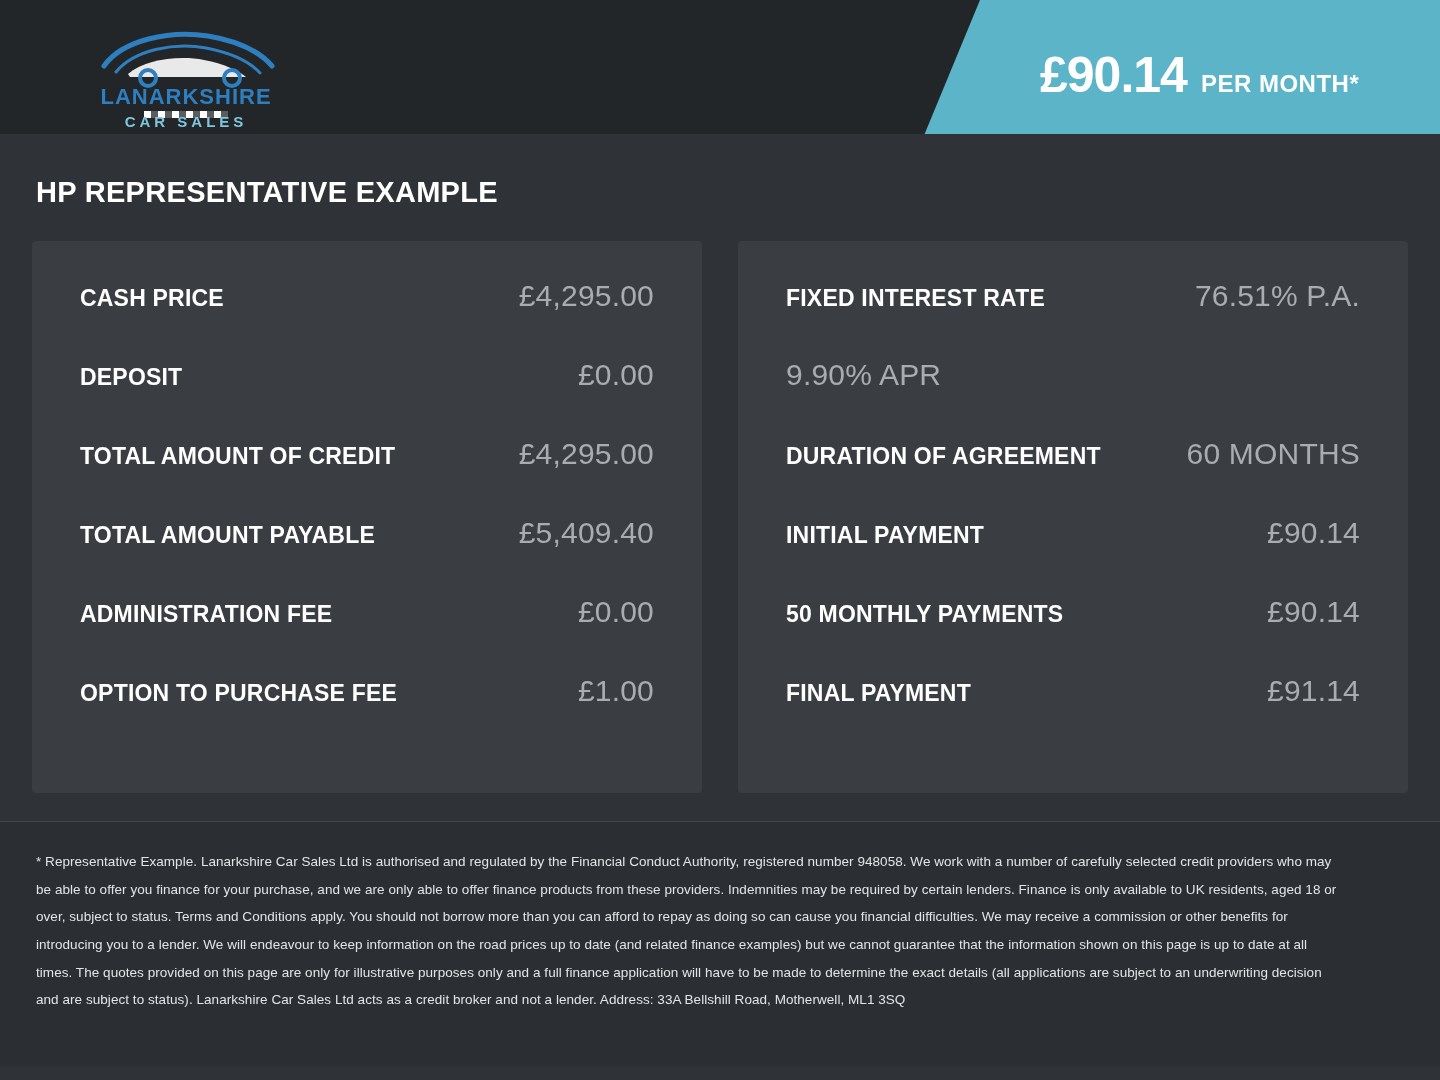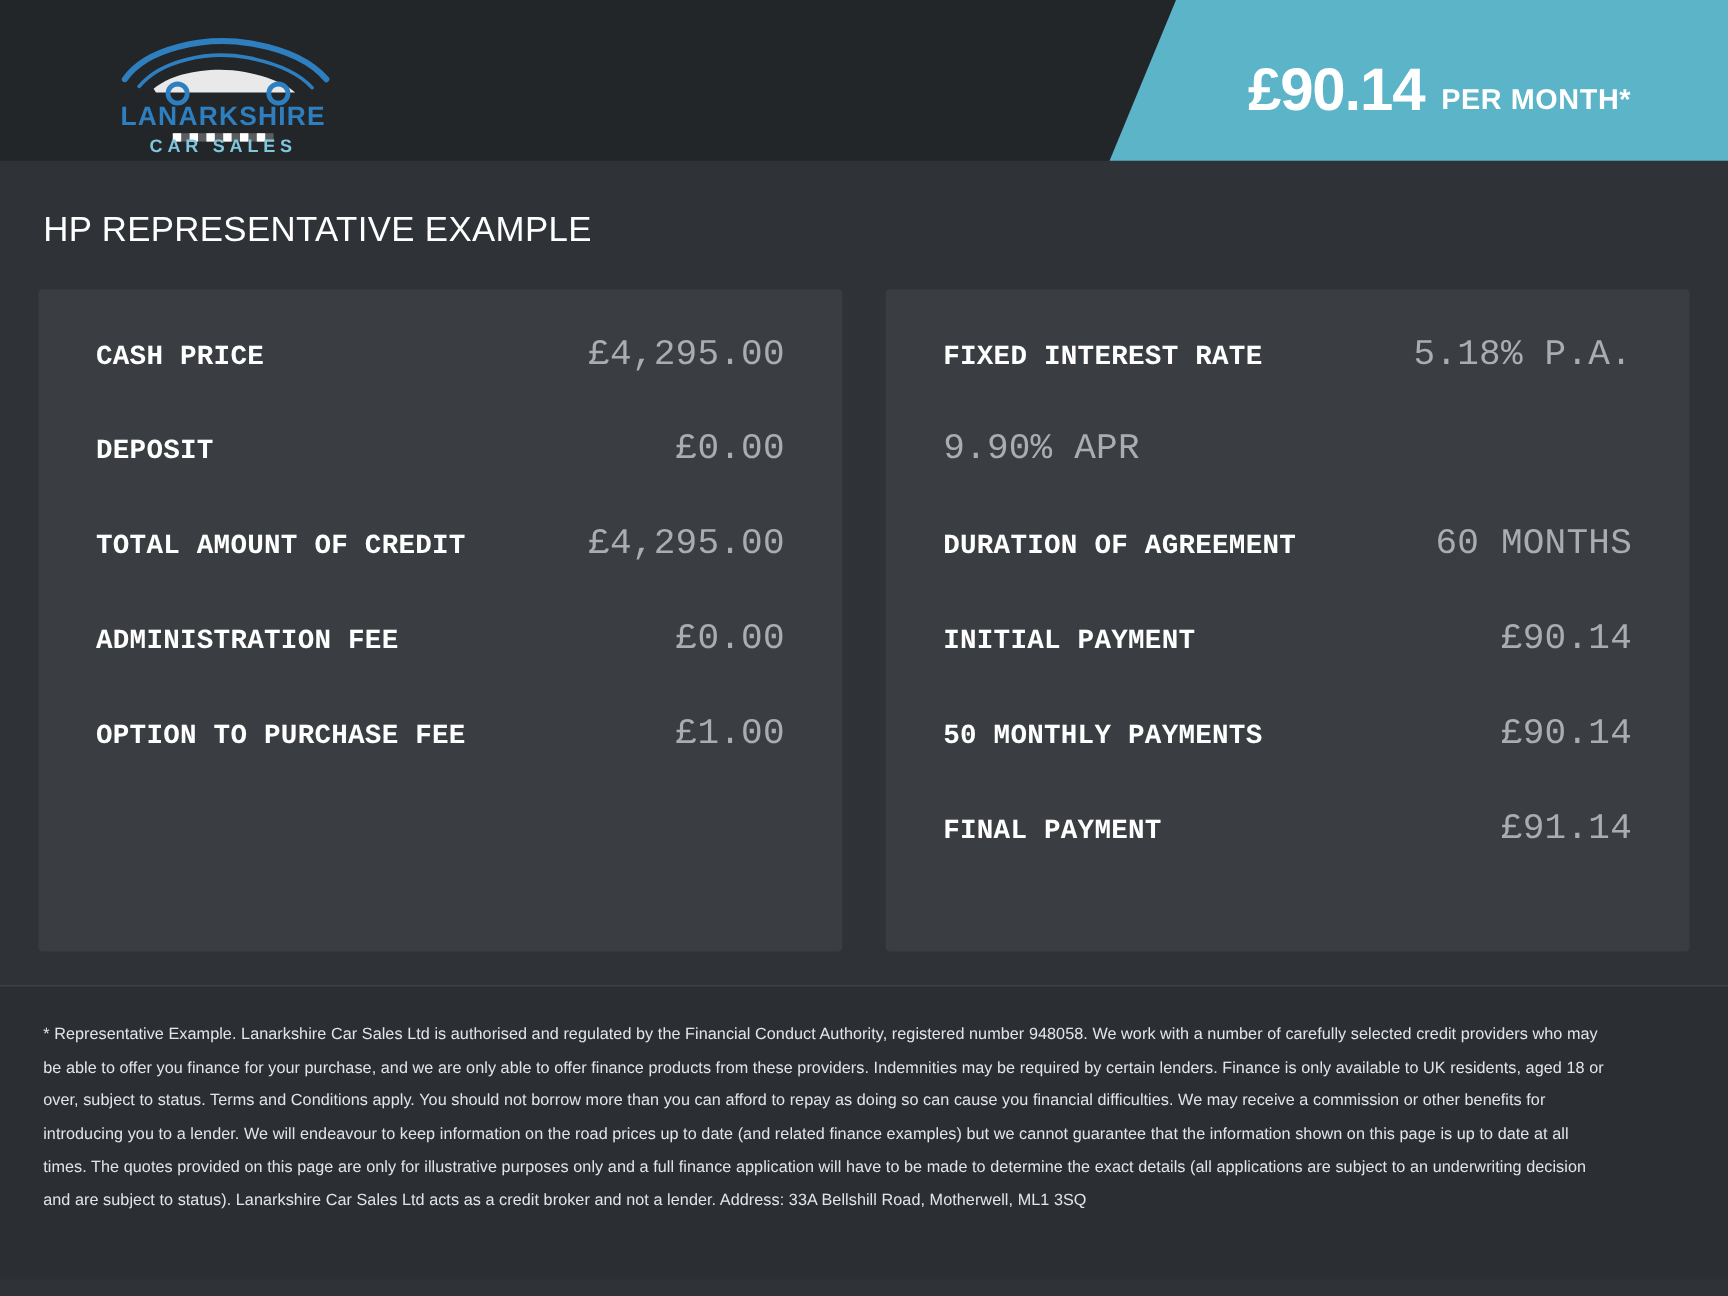--- a/index.html
+++ b/index.html
@@ -70,29 +70,28 @@
   }
   .logo svg { display: block; }
 
   
   .content {
     padding: 0 32px;
   }
   .section-title {
     color: #ffffff;
     font-size: 29px;
-    font-weight: normal;
+    font-weight: bold;
     letter-spacing: 0.3px;
     margin: 42px 0 0 4px;
   }
   .panels {
     display: flex;
     gap: 36px;
     margin-top: 32px;
-    font-family: Liberation Mono, monospace;
   }
   .panel {
     flex: 1;
     background: #3a3e42;
     border-radius: 4px;
     padding: 38px 48px 40px 48px;
   }
   .row {
     display: flex;
     align-items: baseline;
@@ -175,33 +174,37 @@
       </div>
       <div class="row">
         <span class="row-label">DEPOSIT</span>
         <span class="row-value">£0.00</span>
       </div>
       <div class="row">
         <span class="row-label">TOTAL AMOUNT OF CREDIT</span>
         <span class="row-value">£4,295.00</span>
       </div>
       <div class="row">
+        <span class="row-label">TOTAL AMOUNT PAYABLE</span>
+        <span class="row-value">£5,409.40</span>
+      </div>
+      <div class="row">
         <span class="row-label">ADMINISTRATION FEE</span>
         <span class="row-value">£0.00</span>
       </div>
       <div class="row">
         <span class="row-label">OPTION TO PURCHASE FEE</span>
         <span class="row-value">£1.00</span>
       </div>
     </div>
 
     <div class="panel">
       <div class="row">
         <span class="row-label">FIXED INTEREST RATE</span>
-        <span class="row-value">5.18% P.A.</span>
+        <span class="row-value">76.51% P.A.</span>
       </div>
       <div class="row">
         <span class="row-value">9.90% APR</span>
       </div>
       <div class="row">
         <span class="row-label">DURATION OF AGREEMENT</span>
         <span class="row-value">60 MONTHS</span>
       </div>
       <div class="row">
         <span class="row-label">INITIAL PAYMENT</span>

